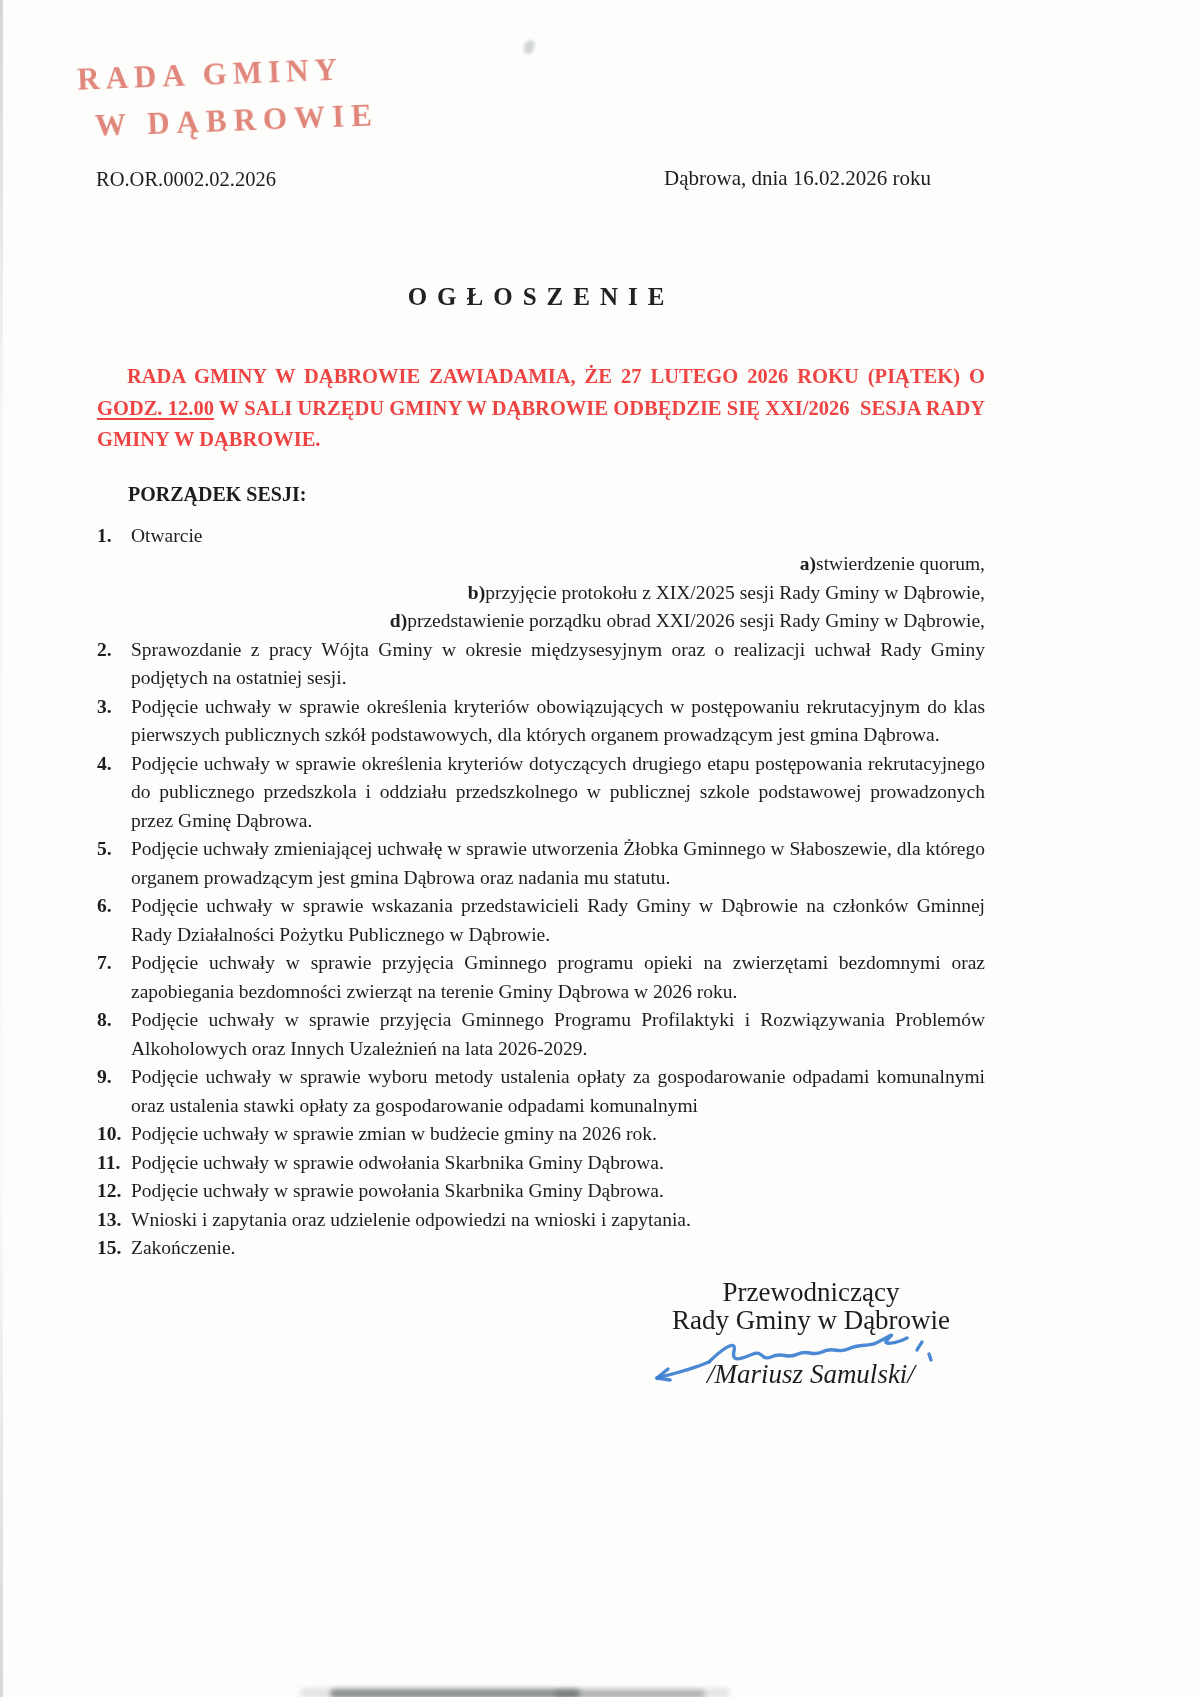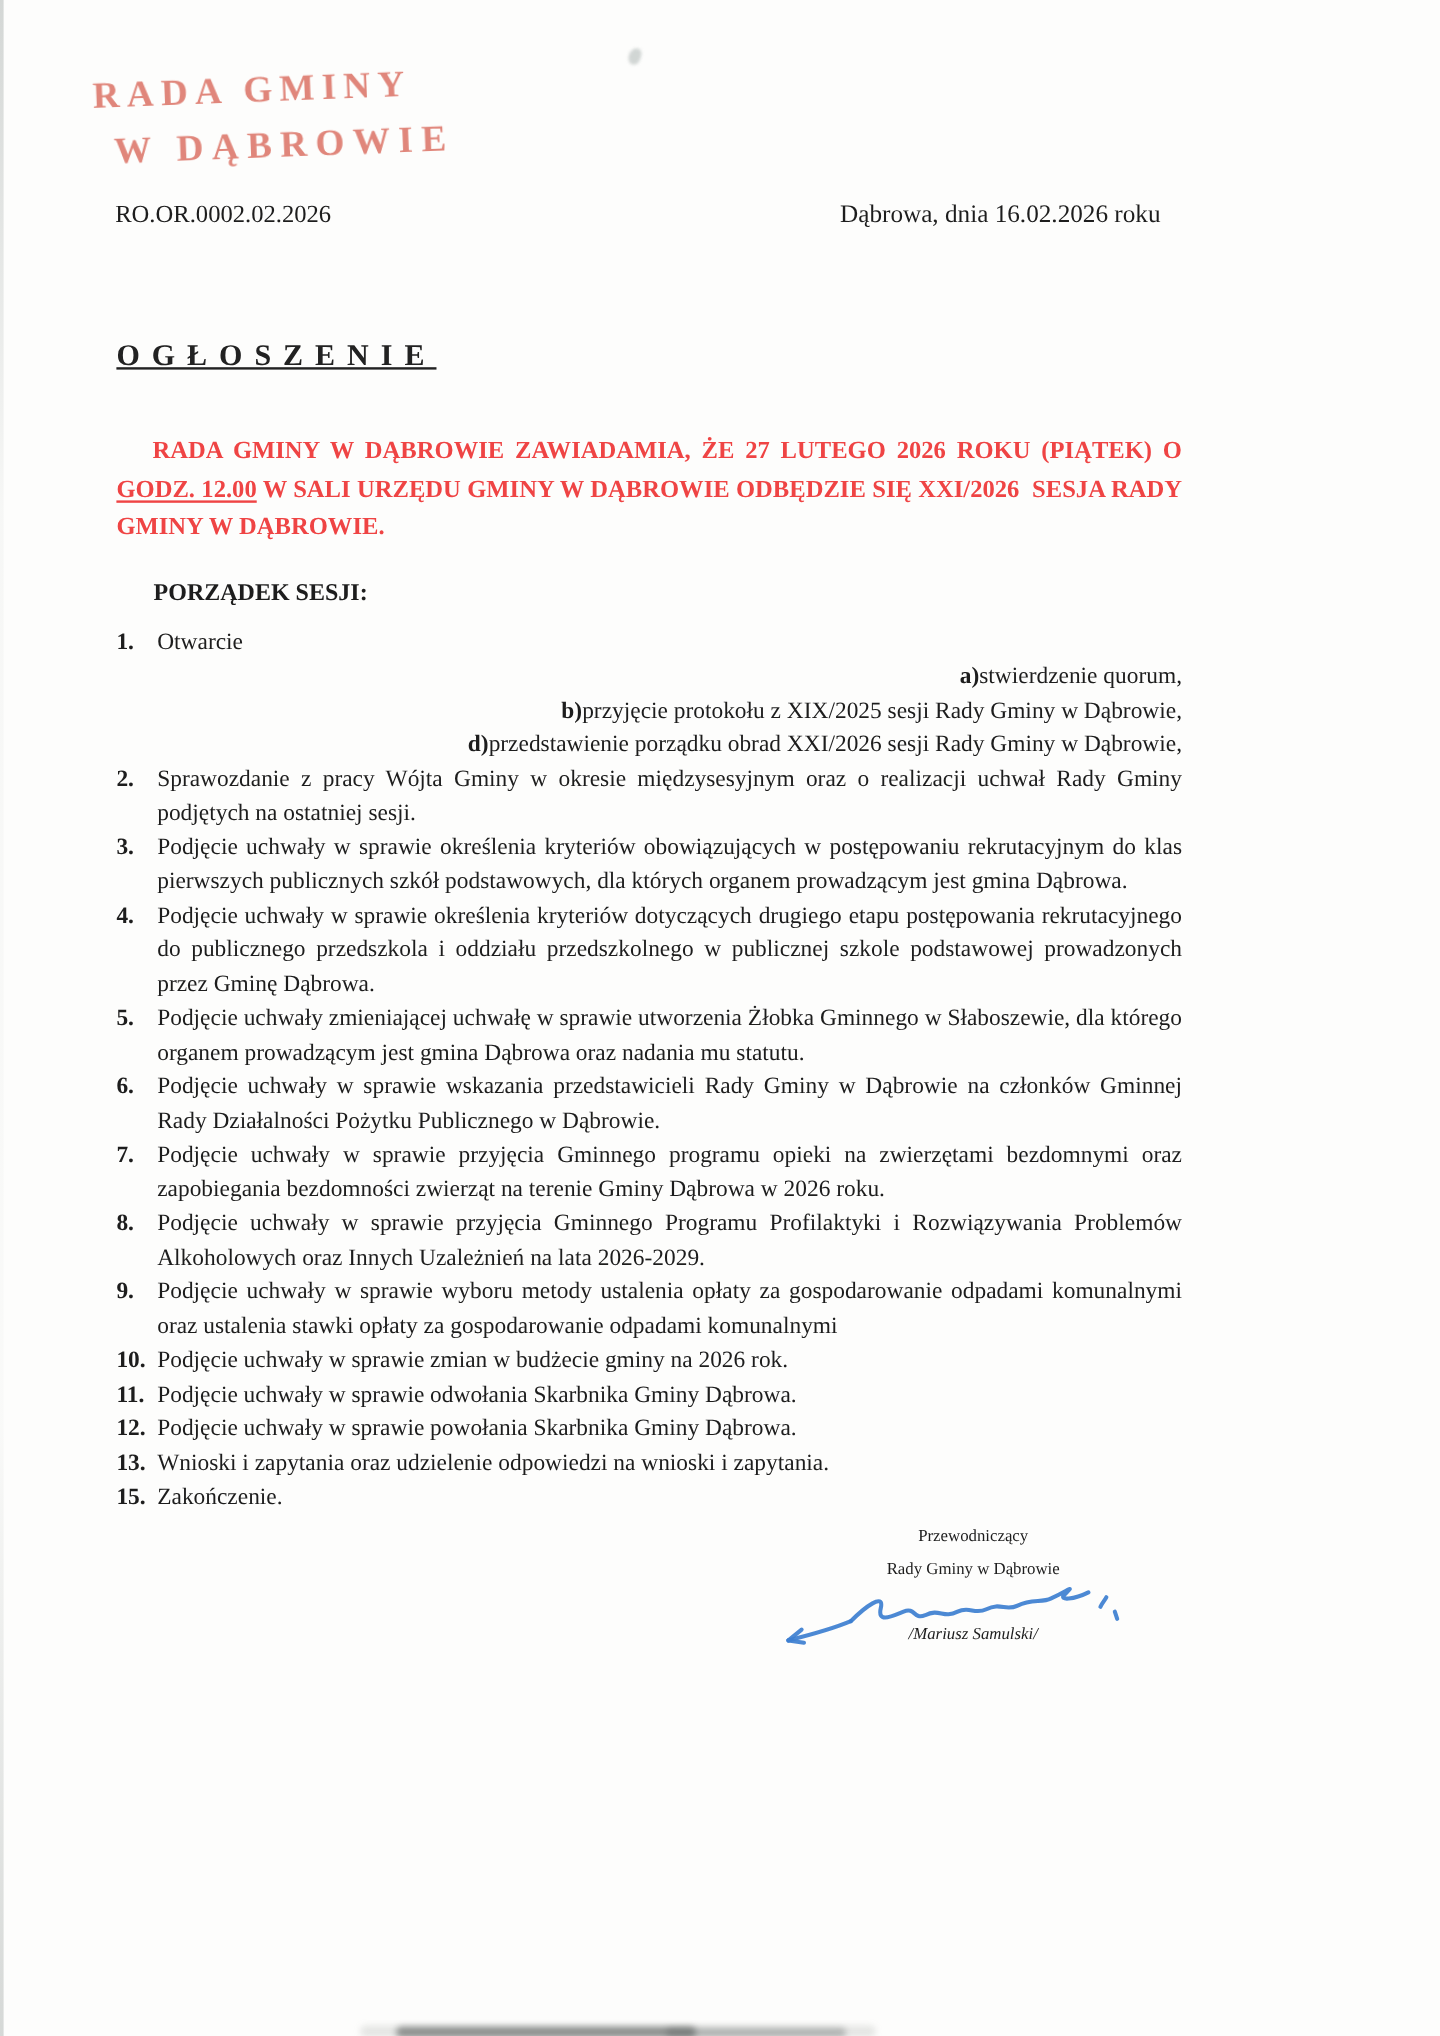--- a/index.html
+++ b/index.html
@@ -24,44 +24,44 @@
     position:absolute;left:78px;top:50px;
     color:var(--stamp-color,#dc7568);
     transform:rotate(-2.2deg);
     font-weight:bold;font-size:31px;line-height:47px;
     letter-spacing:6px;opacity:.87;filter:blur(.4px);
     white-space:nowrap;
   }
   .stamp .l2{margin-left:16px;letter-spacing:7px;}
   
   .ref{position:absolute;left:96px;top:168px;font-size:20.5px;}
-  .place-date{position:absolute;left:700px;top:166px;font-size:21px;}
+  .place-date{position:absolute;left:664px;top:166px;font-size:21px;}
   
   .content{position:absolute;left:97px;top:283px;width:888px;}
   .doc-title{
-    font-weight:bold;font-size:25px;
-    letter-spacing:10px;color:#222;text-decoration:underline;
+    text-align:center;font-weight:bold;font-size:25px;
+    letter-spacing:10px;color:#222;
   }
   .lead{
     margin-top:50px;
     font-weight:bold;font-size:20.5px;line-height:31.5px;
     text-align:justify;text-indent:30px;color:#ef4444;
   }
   .lead .u{text-decoration:underline;text-decoration-thickness:2px;text-underline-offset:3px;}
   .agenda-heading{margin-top:27px;margin-left:31px;font-weight:bold;font-size:20px;}
   .agenda-list{margin-top:16px;font-size:19.5px;line-height:28.5px;}
   .agenda-item{text-align:justify;padding-left:34px;text-indent:-34px;}
   .agenda-item .num{font-weight:bold;display:inline-block;min-width:34px;text-indent:0;}
   .sub-list{margin-left:43px;}
   .sub-item{text-align:right;padding-left:33px;text-indent:-33px;}
   .sub-item .num{font-weight:bold;display:inline-block;min-width:33px;text-indent:0;}
   
   .signature{
-    position:relative;margin-top:4px;margin-left:560px;width:308px;
-    text-align:center;font-size:14px;line-height:28px;
+    position:relative;margin-top:15px;margin-left:560px;width:308px;
+    text-align:center;font-size:27px;line-height:28px;
   }
   .sig-name{margin-top:26px;font-style:italic;}
   .sig-svg{position:absolute;left:-8px;top:42px;width:316px;height:78px;pointer-events:none;}
   .sig-svg path{stroke:var(--ink-color,#3d7fd0);stroke-width:3.4;fill:none;
     stroke-linecap:round;stroke-linejoin:round;opacity:.92;}
   
   .artifact-comma{
     position:absolute;left:524px;top:40px;width:10px;height:14px;
     border-radius:60% 40% 50% 50%;background:#c3c9c7;
     filter:blur(1.4px);opacity:.75;transform:rotate(15deg);

